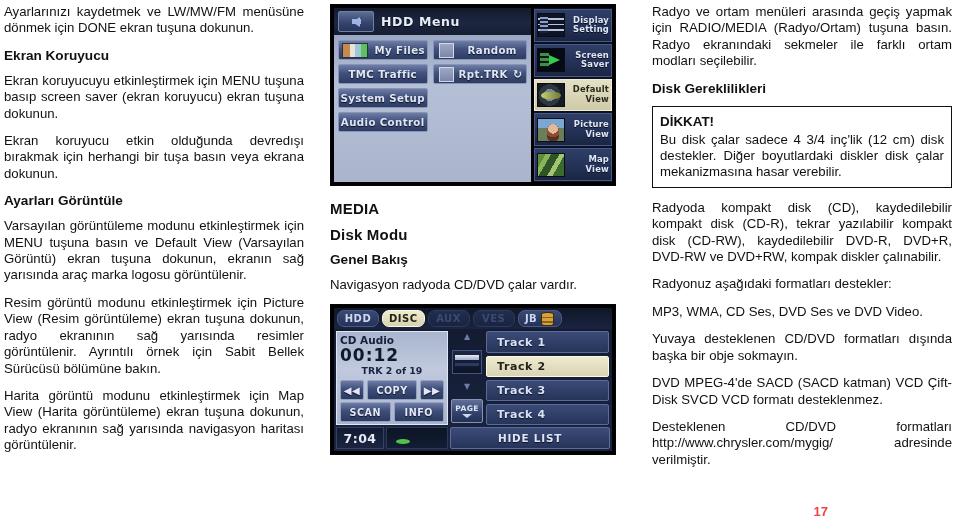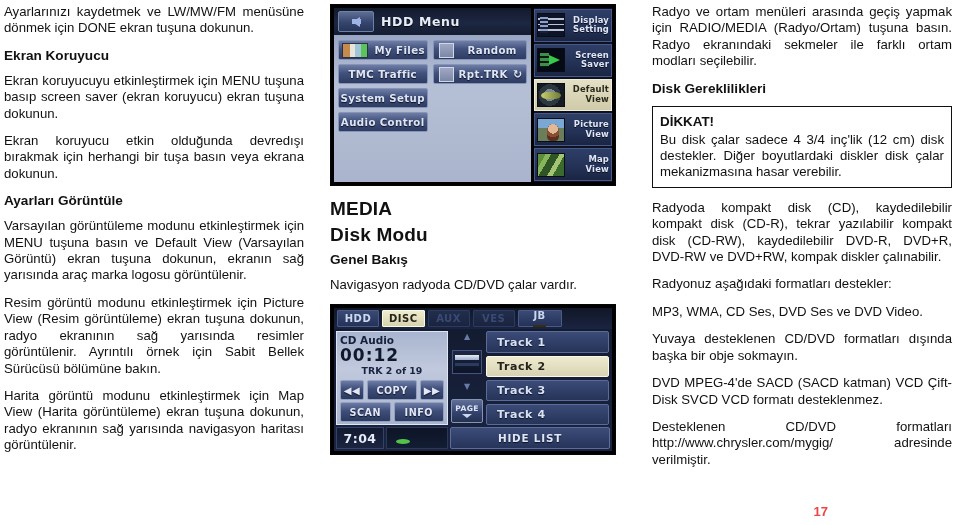--- a/index.html
+++ b/index.html
@@ -42,21 +42,21 @@
   }
   p.body.last { margin-bottom: 12px; }
   h3.head {
     margin: 2px 0 9px 0;
     font-size: 13.6px;
     font-weight: bold;
     line-height: 16px;
   }
   h2.bighead {
     margin: 0 0 9px 0;
-    font-size: 19px;
+    font-size: 15px;
     font-weight: bold;
     line-height: 17px;
     letter-spacing: .2px;
   }
   .nowrap-left { text-align: left; }
 
   
   .caution {
     border: 1.6px solid #111;
     padding: 7px 7px 6px 7px;
@@ -287,32 +287,32 @@
     background: linear-gradient(180deg,#101728 0%,#1a2440 100%);
     box-sizing: border-box;
   }
   .tab {
     height: 17px;
     min-width: 42px;
     padding: 0 6px;
     display: flex; align-items: center; justify-content: center;
     font-size: 10px; font-weight: bold; letter-spacing: .5px;
     border: 1px solid #4a5a84;
-    border-radius: 1px;
+    border-radius: 7px;
     background: linear-gradient(180deg,#3a4a74 0%,#24325a 100%);
     color: #cdd8ef;
     box-sizing: border-box;
   }
   .tab.active {
     background: linear-gradient(180deg,#efeccf 0%,#d7d2ae 100%);
     border-color: #fbf8e4;
     color: #23231a;
   }
   .tab.dim { color: #394a73; background: linear-gradient(180deg,#222d4c 0%,#1a2440 100%); border-color:#2b3a60;}
-  .tab.jb { min-width: 44px; gap: 4px; flex-direction: column; }
+  .tab.jb { min-width: 44px; gap: 4px; }
   .jb-icon {
     width: 11px; height: 12px;
     background:
       linear-gradient(180deg,#d8a23a 0 30%, #8a641f 30% 40%, #d8a23a 40% 70%, #8a641f 70% 80%, #d8a23a 80% 100%);
     border-radius: 40% / 18%;
     border: 1px solid #3a2c0c;
   }
   .cd-main {
     flex: 1 1 auto;
     display: flex;

